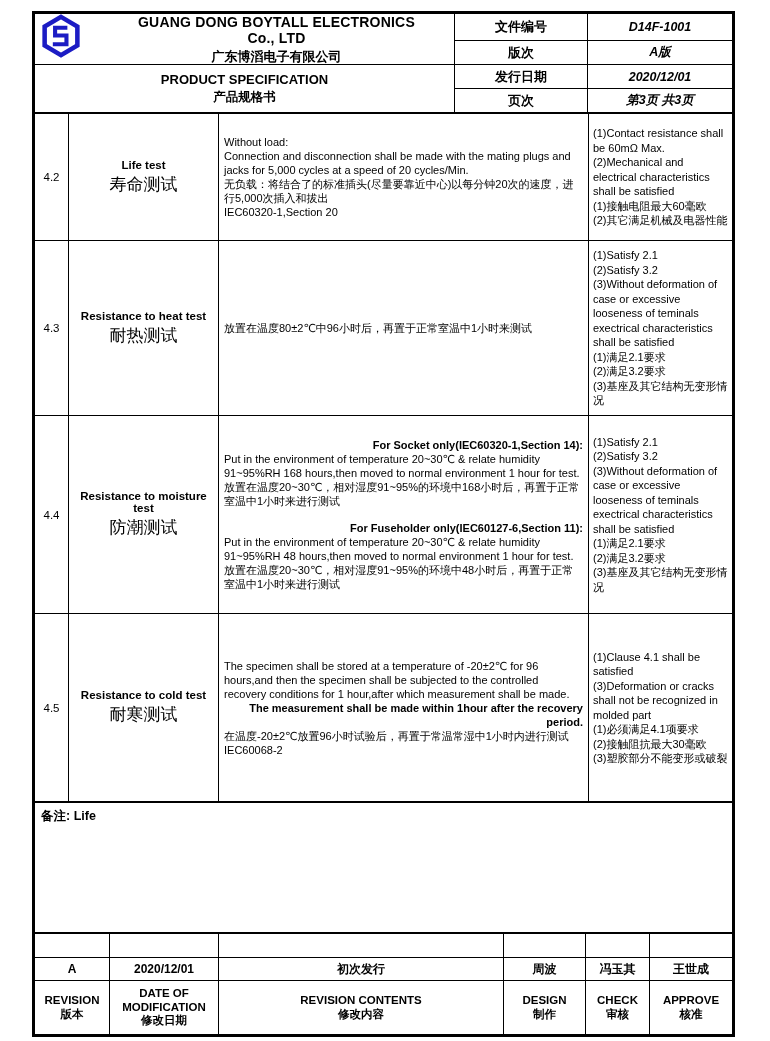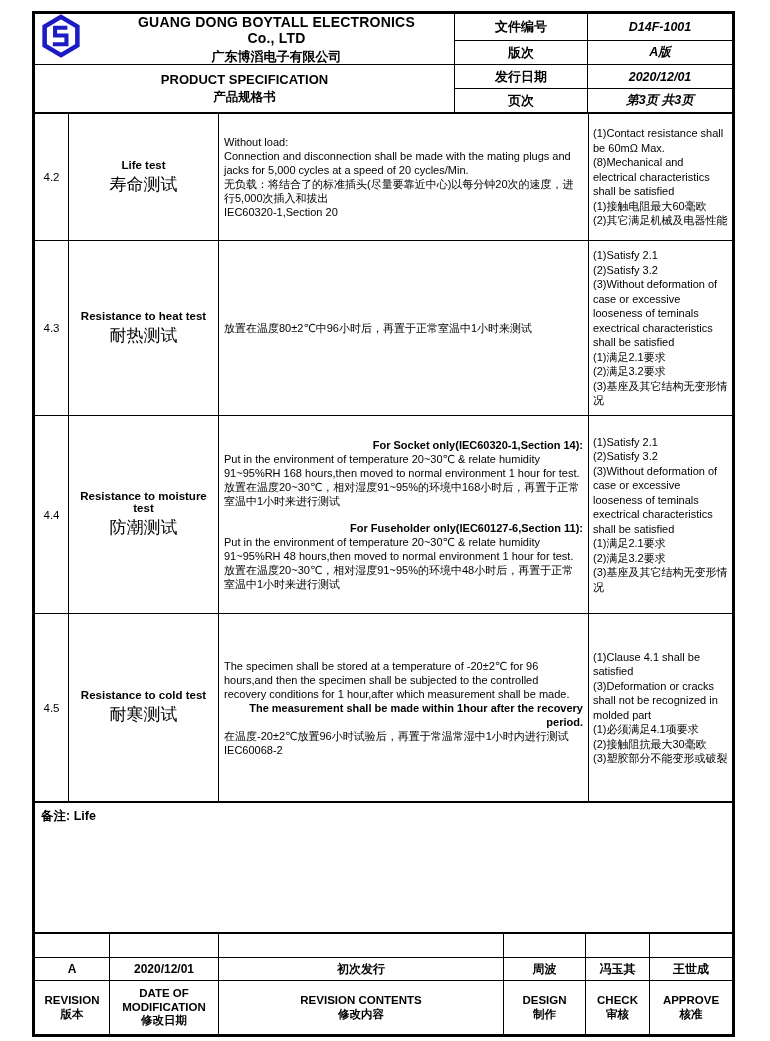--- a/index.html
+++ b/index.html
@@ -88,21 +88,21 @@
           <div class="name-cn">寿命测试</div>
         </div>
         <div class="desc-cell">
           <div class="desc-line">Without load:</div>
           <div class="desc-line">Connection and disconnection shall be made with the mating plugs and jacks for 5,000 cycles at a speed of 20 cycles/Min.</div>
           <div class="desc-line">无负载：将结合了的标准插头(尽量要靠近中心)以每分钟20次的速度，进行5,000次插入和拔出</div>
           <div class="desc-line">IEC60320-1,Section 20</div>
         </div>
         <div class="req-cell">
           <div class="req-line">(1)Contact resistance shall be 60mΩ Max.</div>
-          <div class="req-line">(8)Mechanical and electrical characteristics shall be satisfied</div>
+          <div class="req-line">(2)Mechanical and electrical characteristics shall be satisfied</div>
           <div class="req-line">(1)接触电阻最大60毫欧</div>
           <div class="req-line">(2)其它满足机械及电器性能</div>
         </div>
       </div>
       <div class="test-row">
         <div class="no-cell">4.3</div>
         <div class="name-cell">
           <div class="name-en">Resistance to heat test</div>
           <div class="name-cn">耐热测试</div>
         </div>

